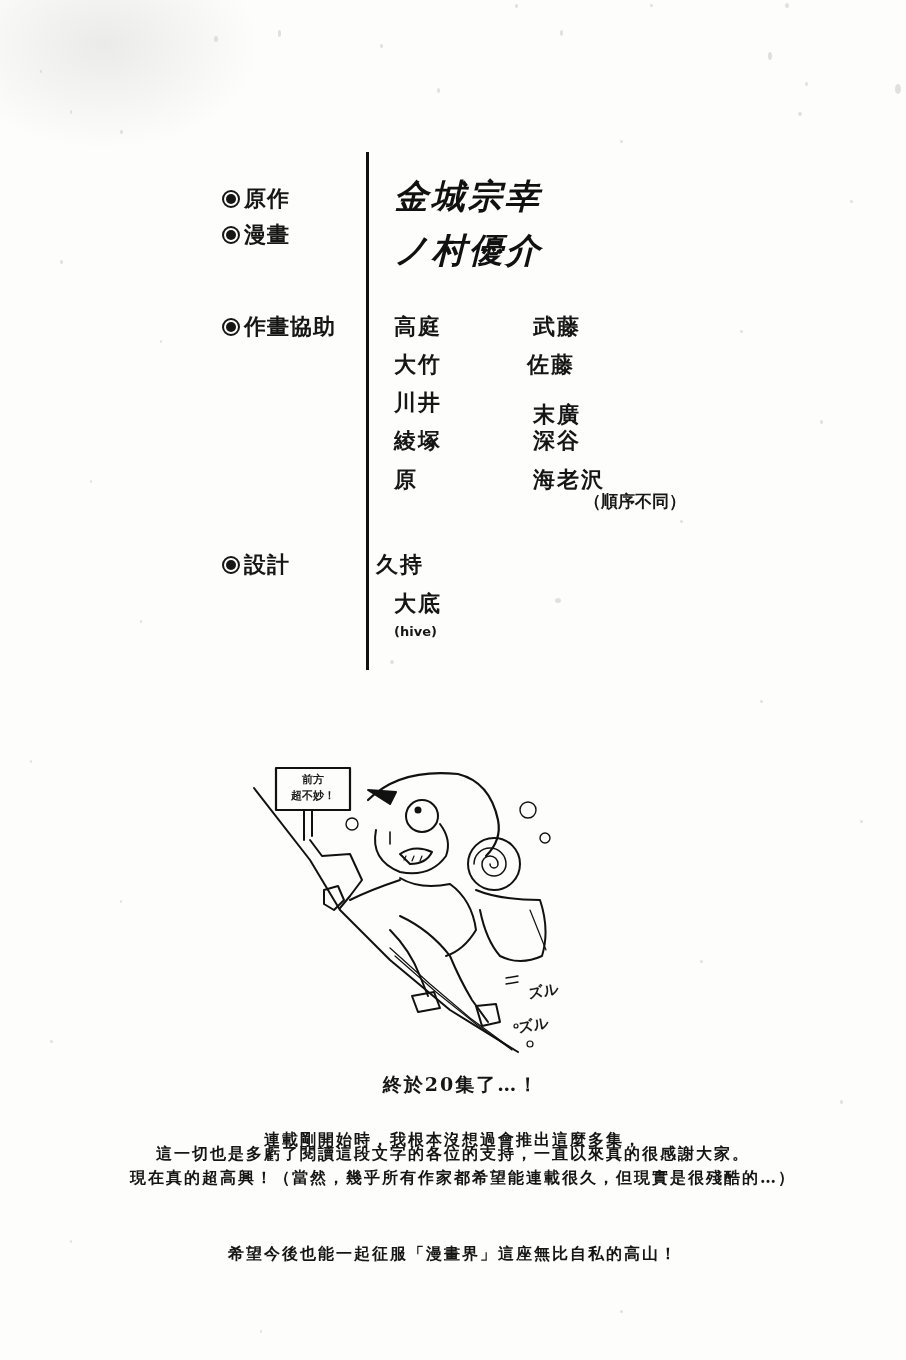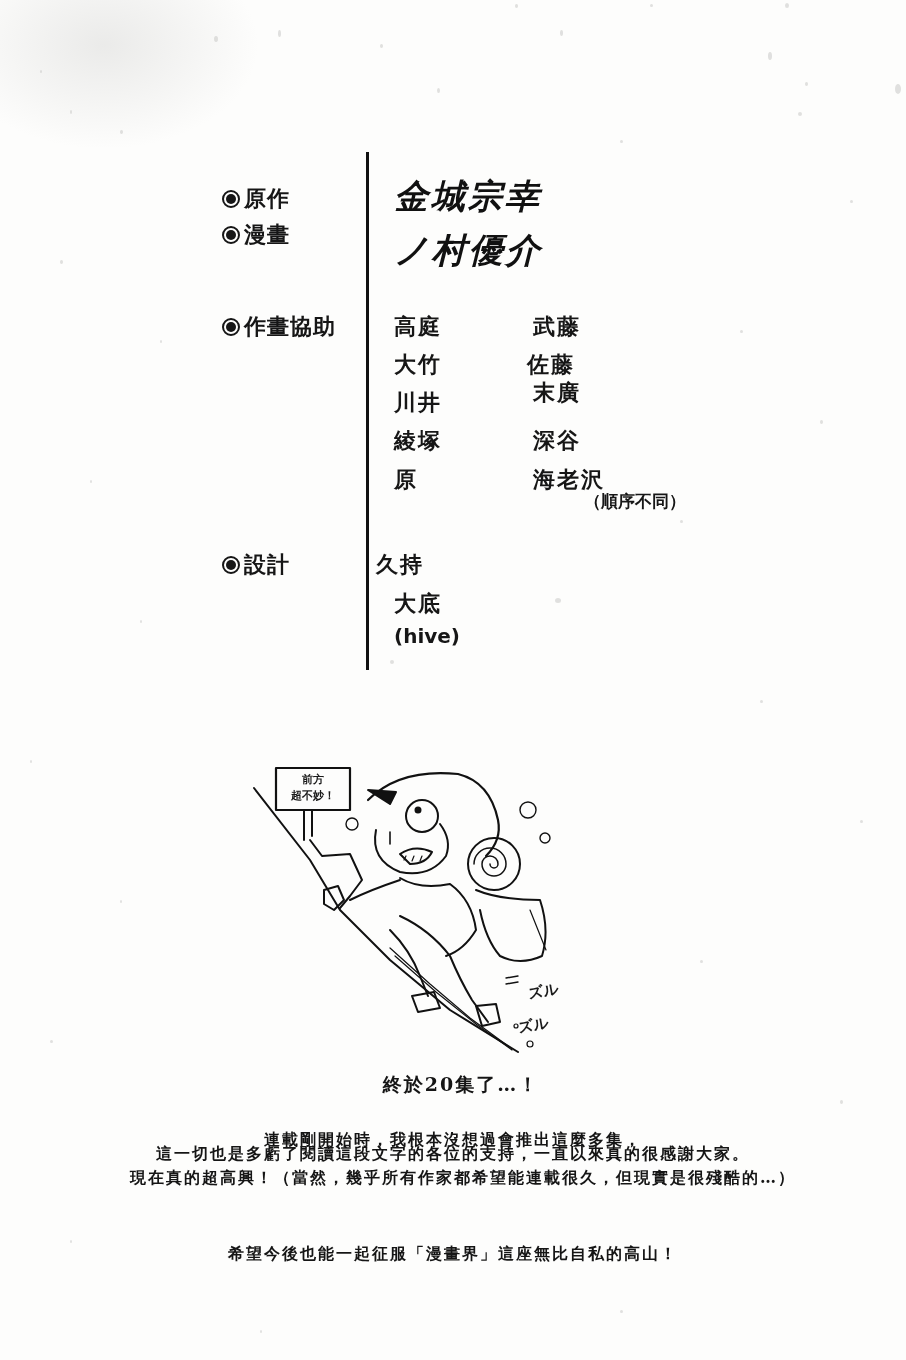--- a/index.html
+++ b/index.html
@@ -200,33 +200,33 @@
   <div>
     <div class="name" style="left:394px;top:312px">高庭</div>
     <div class="name" style="left:394px;top:350px">大竹</div>
     <div class="name" style="left:394px;top:388px">川井</div>
     <div class="name" style="left:394px;top:426px">綾塚</div>
     <div class="name" style="left:394px;top:465px">原</div>
   </div>
   <div>
     <div class="name" style="left:533px;top:312px">武藤</div>
     <div class="name" style="left:527px;top:350px">佐藤</div>
-    <div class="name" style="left:533px;top:378px">末廣</div>
+    <div class="name" style="left:533px;top:400px">末廣</div>
     <div class="name" style="left:533px;top:426px">深谷</div>
     <div class="name" style="left:533px;top:465px">海老沢</div>
   </div>
   <div class="note" style="left:584px;top:490px">（順序不同）</div>
 
   <div class="role" style="top:550px">
     <span class="bullet"></span>
     <span>設計</span>
   </div>
   <div class="name" style="left:376px;top:550px">久持</div>
   <div class="name" style="left:394px;top:589px">大底</div>
-  <div class="note" style="left:394px;top:624px;font-size:20px">(hive)</div>
+  <div class="note" style="left:394px;top:624px;font-size:13px">(hive)</div>
 </div>
 
 <div class="illustration">
   <svg width="310" height="300" viewBox="0 0 310 300" fill="none" stroke="#111" stroke-width="2" stroke-linecap="round" stroke-linejoin="round">
 
     <path d="M4 28 L60 100 L90 150 L140 200 L200 250 L268 292"></path>
     <path d="M140 188 L180 224 L220 258 L258 286" stroke-width="1.2"></path>
     <path d="M145 196 L186 232 L226 264 L262 290" stroke-width="1.2"></path>
     <path d="M60 80 L72 96 L100 94 L112 120 L100 136 L90 148"></path>
 

